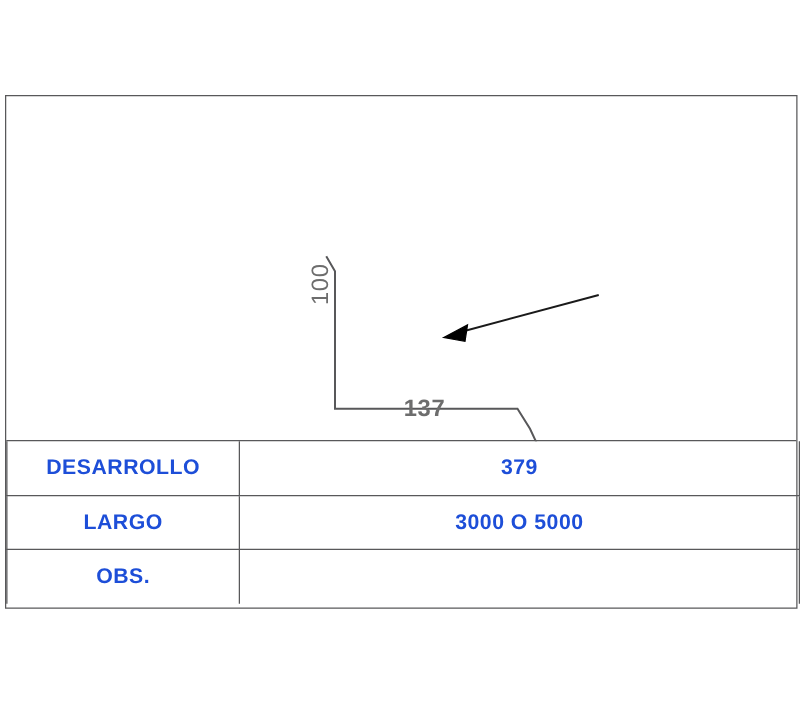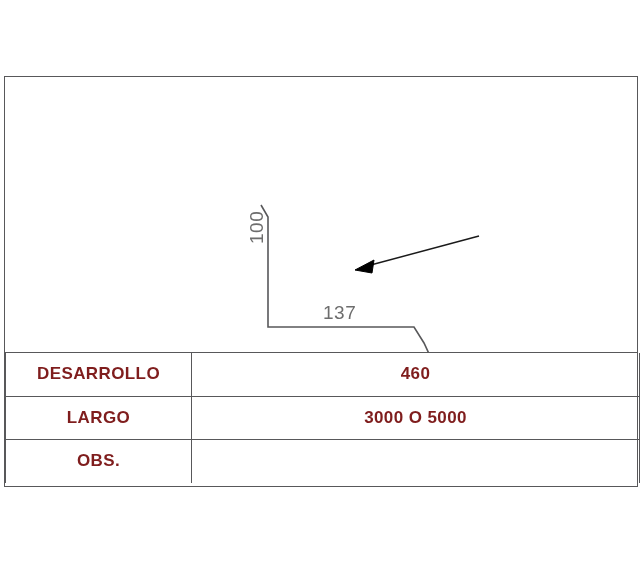--- a/index.html
+++ b/index.html
@@ -56,38 +56,39 @@
     line-height: 1;
   }
   #dim-height-label {
     left: 242px;
     top: 167px;
     transform: rotate(-90deg);
     transform-origin: left top;
   }
   #dim-width-label {
     left: 318px;
-    top: 226px;
+    top: 241px;
+    font-weight: bold;
   }
 
   
   #spec-table {
     position: absolute;
     left: 0;
     top: 276px;
     width: 632px;
     border-collapse: collapse;
     table-layout: fixed;
   }
   #spec-table td {
     border: 1px solid #58585a;
     padding: 0;
     text-align: center;
     vertical-align: middle;
-    color: #7f1d1d;
+    color: #1d4ed8;
     font-family: "Liberation Sans", sans-serif;
     font-weight: bold;
     font-size: 17px;
     letter-spacing: 0.4px;
   }
   #spec-table tr { height: 43px; }
   #spec-table tr:last-child { height: 44px; padding-left: 24px; }
   .row-label { width: 185px; }
   .row-value { width: 447px; }
   td.row-label  { border-left: none; }
@@ -115,21 +116,21 @@
 
     <div class="dim-label" id="dim-height-label">100</div>
 
     <div class="dim-label" id="dim-width-label">137</div>
   </div>
 
   <table id="spec-table">
     <tbody>
       <tr>
         <td class="row-label">DESARROLLO</td>
-        <td class="row-value">460</td>
+        <td class="row-value">379</td>
       </tr>
       <tr>
         <td class="row-label">LARGO</td>
         <td class="row-value">3000 O 5000</td>
       </tr>
       <tr>
         <td class="row-label">OBS.</td>
         <td class="row-value value-empty"></td>
       </tr>
     </tbody>

